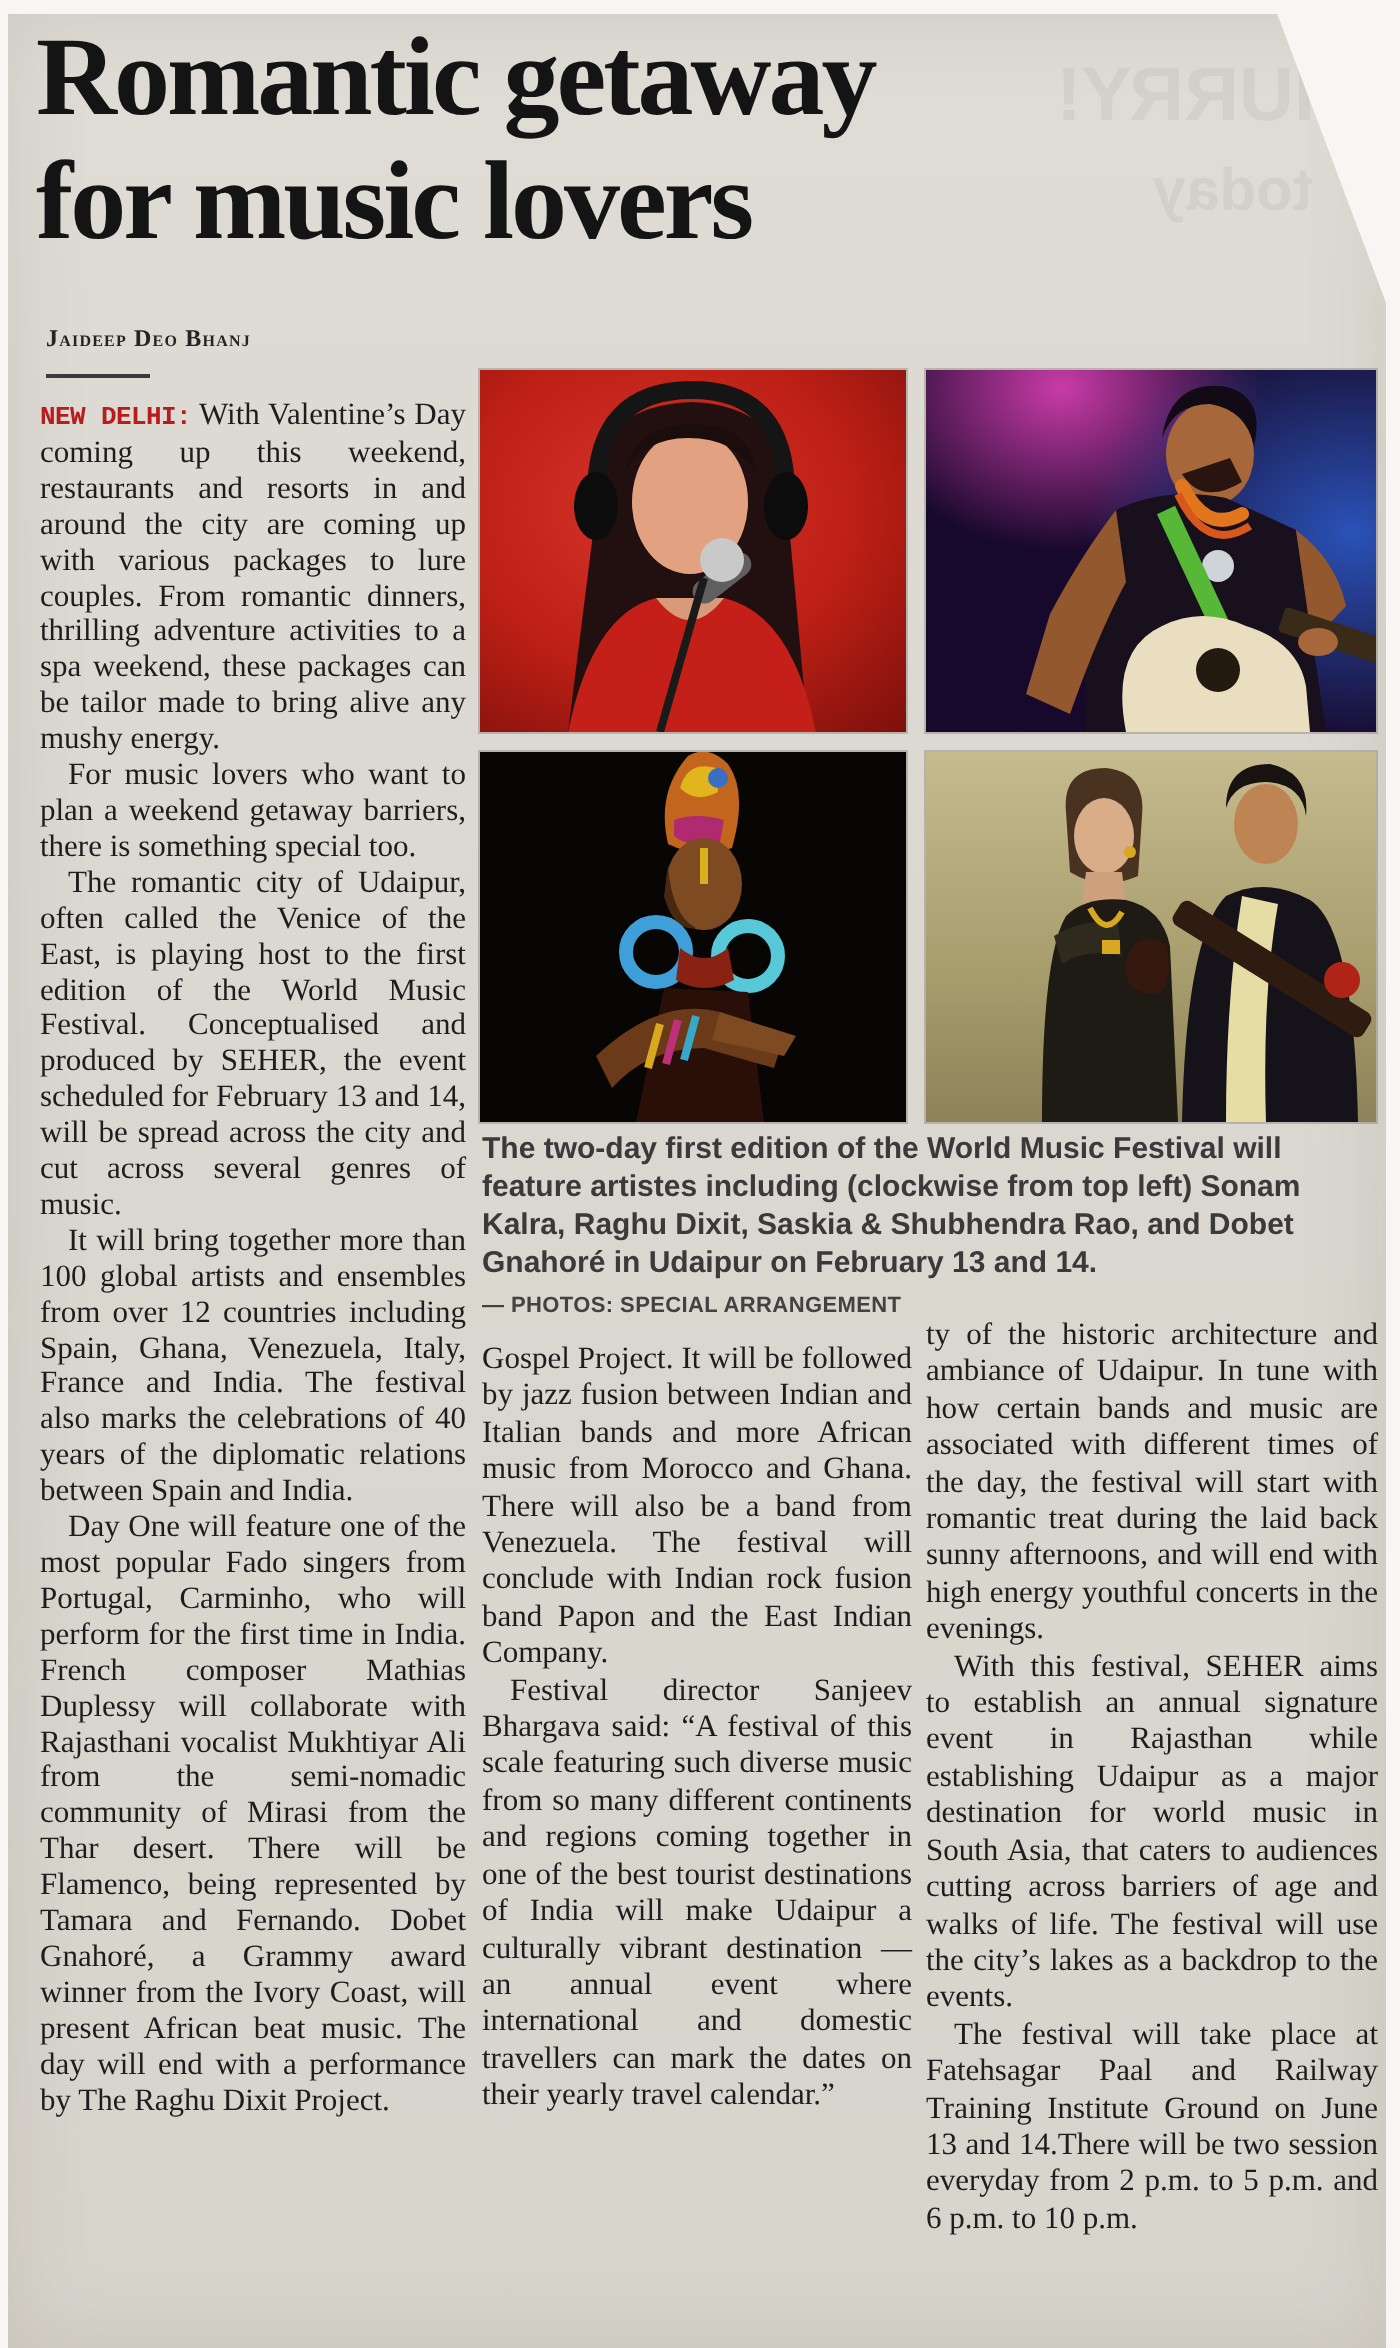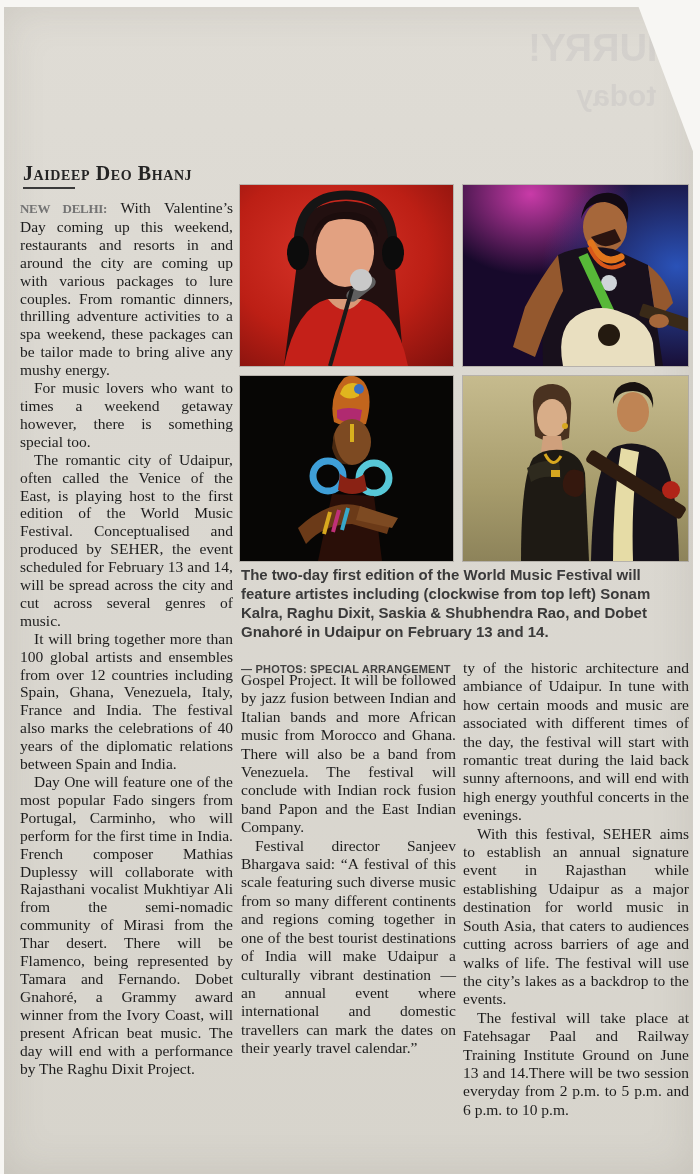--- a/index.html
+++ b/index.html
@@ -14,60 +14,64 @@
          font-family:"Liberation Sans",sans-serif;font-weight:bold;
          color:#8f8c99;opacity:.13;text-align:left;line-height:1.4;}
   .ghost .g1{font-size:38px;}
   .ghost .g2{font-size:30px;margin-left:18px;}
   .headline{position:absolute;left:18px;top:8px;width:600px;margin:0;
          font-family:"Liberation Serif",serif;font-weight:bold;color:#141414;
          font-size:56px;line-height:62px;letter-spacing:-1.5px;}
   .headline span{display:block;white-space:nowrap;}
   .byline{position:absolute;left:23px;top:162px;
          font-family:"Liberation Serif",serif;font-variant:small-caps;
-         font-weight:bold;font-size:20px;color:#242424;letter-spacing:.6px;}
+         font-weight:bold;font-size:12px;color:#242424;letter-spacing:.6px;}
   .byline-rule{position:absolute;left:23px;top:187px;width:52px;height:2px;background:#3a3a3a;}
   .bodycol{position:absolute;text-align:justify;color:#1d1d1d;
          font-family:"Liberation Serif",serif;font-size:15.5px;line-height:17.9px;}
   .bodycol p{margin:0;}
   .bodycol p.indent{text-indent:14px;}
   .col-left{left:20px;top:199px;width:213px;}
   .col-middle{left:241px;top:659px;width:215px;line-height:18.4px;margin-top:12px;}
   .col-right{left:463px;top:659px;width:226px;line-height:18.4px;}
-  .dateline{font-family:Liberation Serif, serif;font-weight:bold;
-         font-size:13px;letter-spacing:-.3px;color:#737373;}
+  .dateline{font-family:Liberation Mono, monospace;font-weight:bold;
+         font-size:13px;letter-spacing:-.3px;color:#b91c1c;}
   .photo-grid{position:absolute;left:240px;top:185px;width:448px;
          display:grid;grid-template-columns:213px 225px;grid-template-rows:181px 185px;gap:10px;}
   .photo{overflow:hidden;outline:1px solid rgba(70,65,60,.25);}
   .photo svg{display:block;width:100%;height:100%;}
   .caption{position:absolute;left:241px;top:565px;width:452px;
          font-family:"Liberation Sans",sans-serif;font-weight:bold;
          font-size:15px;line-height:19px;color:#3a3a3a;}
-  .credit{margin-top:19px;font-size:11px;letter-spacing:.2px;color:#424242;}
+  .credit{margin-top:3px;font-size:11px;letter-spacing:.2px;color:#424242;}
 </style>
 </head>
 <body>
 
 <div id="page">
   <div id="paper"></div>
 
   <div class="ghost">
     <div class="g1">HURRY!</div>
     <div class="g2">today</div>
   </div>
   <div class="corner-cut"></div>
 
+  <h1 class="headline">
+    <span>Romantic getaway</span>
+    <span>for music lovers</span>
+  </h1>
 
   <div class="byline">Jaideep Deo Bhanj</div>
   <div class="byline-rule"></div>
 
   <div class="bodycol col-left">
     <p class="para"><span class="dateline">NEW DELHI:</span>
       <span>With Valentine’s Day coming up this weekend, restaurants and resorts in and around the city are coming up with various packages to lure couples. From romantic dinners, thrilling adventure activities to a spa weekend, these packages can be tailor made to bring alive any mushy energy.</span></p>
-    <p class="indent">For music lovers who want to times a weekend getaway however, there is something special too.</p>
+    <p class="indent">For music lovers who want to plan a weekend getaway barriers, there is something special too.</p>
     <p class="indent">The romantic city of Udaipur, often called the Venice of the East, is playing host to the first edition of the World Music Festival. Conceptualised and produced by SEHER, the event scheduled for February 13 and 14, will be spread across the city and cut across several genres of music.</p>
     <p class="indent">It will bring together more than 100 global artists and ensembles from over 12 countries including Spain, Ghana, Venezuela, Italy, France and India. The festival also marks the celebrations of 40 years of the diplomatic relations between Spain and India.</p>
     <p class="indent">Day One will feature one of the most popular Fado singers from Portugal, Carminho, who will perform for the first time in India. French composer Mathias Duplessy will collaborate with Rajasthani vocalist Mukhtiyar Ali from the semi-nomadic community of Mirasi from the Thar desert. There will be Flamenco, being represented by Tamara and Fernando. Dobet Gnahoré, a Grammy award winner from the Ivory Coast, will present African beat music. The day will end with a performance by The Raghu Dixit Project.</p>
   </div>
 
   <div class="photo-grid">
 
     <div class="photo">
       <svg viewBox="0 0 213 181" preserveAspectRatio="none">
         <defs>
@@ -179,17 +183,17 @@
     <div>The two-day first edition of the World Music Festival will feature artistes including (clockwise from top left) Sonam Kalra, Raghu Dixit, Saskia &amp; Shubhendra Rao, and Dobet Gnahoré in Udaipur on February 13 and 14.</div>
     <div class="credit">— PHOTOS: SPECIAL ARRANGEMENT</div>
   </div>
 
   <div class="bodycol col-middle">
     <p>Gospel Project. It will be followed by jazz fusion between Indian and Italian bands and more African music from Morocco and Ghana. There will also be a band from Venezuela. The festival will conclude with Indian rock fusion band Papon and the East Indian Company.</p>
     <p class="indent">Festival director Sanjeev Bhargava said: “A festival of this scale featuring such diverse music from so many different continents and regions coming together in one of the best tourist destinations of India will make Udaipur a culturally vibrant destination — an annual event where international and domestic travellers can mark the dates on their yearly travel calendar.”</p>
   </div>
 
   <div class="bodycol col-right">
-    <p>ty of the historic architecture and ambiance of Udaipur. In tune with how certain moods and music are associated with different times of the day, the festival will start with romantic treat during the laid back sunny afternoons, and will end with high energy youthful concerts in the evenings.</p>
+    <p>ty of the historic architecture and ambiance of Udaipur. In tune with how certain bands and music are associated with different times of the day, the festival will start with romantic treat during the laid back sunny afternoons, and will end with high energy youthful concerts in the evenings.</p>
     <p class="indent">With this festival, SEHER aims to establish an annual signature event in Rajasthan while establishing Udaipur as a major destination for world music in South Asia, that caters to audiences cutting across barriers of age and walks of life. The festival will use the city’s lakes as a backdrop to the events.</p>
     <p class="indent">The festival will take place at Fatehsagar Paal and Railway Training Institute Ground on June 13 and 14.There will be two session everyday from 2 p.m. to 5 p.m. and 6 p.m. to 10 p.m.</p>
   </div>
 </div>
 
 </body></html>

